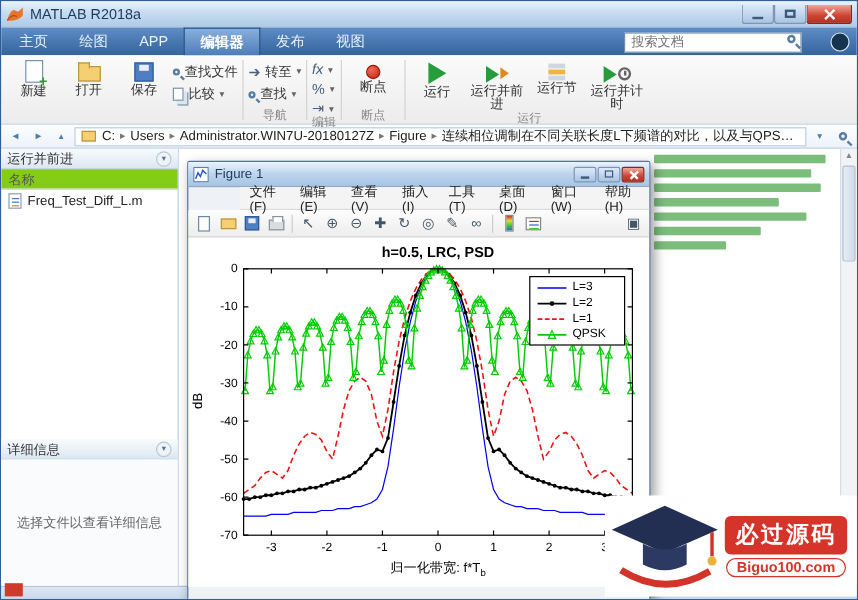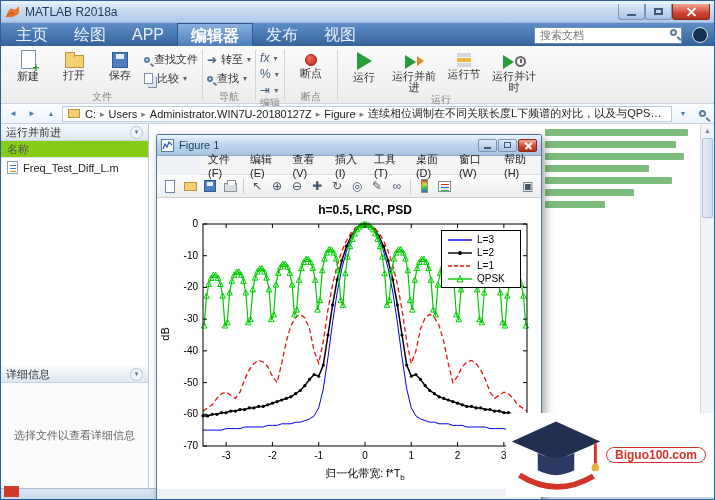--- a/index.html
+++ b/index.html
@@ -12,23 +12,23 @@
   .wctr { margin-left:auto; display:flex; }
   .wc { width:27px; height:16px; border:1px solid #7d96b5; border-top:none; border-radius:0 0 3px 3px; background:linear-gradient(#dceafa,#a9c4e2); display:flex; align-items:center; justify-content:center; position:relative; }
   .wc.close { background:linear-gradient(#f0a899,#ce4433 60%,#b03322); border-color:#8c2619; width:38px; }
   .wc .bar { width:9px; height:2px; background:#3c5a7c; margin-top:7px; }
   .wc .box { width:9px; height:7px; border:2px solid #3c5a7c; }
   .wc.close .x1,.wc.close .x2 { position:absolute; width:11px; height:2px; background:#fff; top:7px; left:13px; }
   .wc.close .x1 { transform:rotate(45deg); } .wc.close .x2 { transform:rotate(-45deg); }
 
   
   .tabrow { height:23px; background:linear-gradient(#5e8dc7,#35639b); display:flex; align-items:stretch; padding-left:2px; }
-  .tab { padding:0 13px; line-height:23px; font-size:16px; color:#e8f0f9; }
+  .tab { padding:0 13px; line-height:23px; font-size:12px; color:#e8f0f9; }
   .tab.sel { background:linear-gradient(#88afdd,#4d7db8); border:1px solid #2b5890; border-bottom:none; color:#fff; font-weight:bold; }
-  .trght { margin-left:auto; display:flex; align-items:center; gap:10px; padding-right:6px; }
+  .trght { margin-left:auto; display:flex; align-items:center; gap:24px; padding-right:6px; }
   .searchbox { position:relative; }
   .searchbox input { width:148px; height:17px; border:1px solid #6d8fb5; font-size:11px; padding:0 18px 0 5px; background:#fff; color:#333; }
   .lens { display:inline-block; width:7px; height:7px; border:2px solid #5a7c9e; border-radius:50%; position:relative; }
   .lens:after { content:""; position:absolute; width:2px; height:5px; background:#5a7c9e; transform:rotate(-45deg); left:6px; top:5px; }
   .searchbox .lens { position:absolute; right:5px; top:4px; }
   .avatar { width:16px; height:16px; border-radius:50%; background:#17344f; border:1px solid #d6e4f2; }
 
   
   .ribbon { height:58px; background:linear-gradient(#fbfbfb,#ececec); border-bottom:1px solid #c9d4e0; display:flex; align-items:stretch; padding:1px 2px 0; }
   .rgroup { display:flex; flex-direction:column; padding:1px 3px 0; }
@@ -193,21 +193,20 @@
               <span class="i-lens-s"></span>
               <span>查找文件</span>
             </div>
           <div class="sb">
               <span class="i-docs"></span>
               <span>比较</span>
               <span class="caret">▾</span>
             </div>
         </div>
       </div>
-      <div class="rg-label">文件</div>
     </div>
     <div class="rsep"></div>
 
     <div class="rgroup">
       <div class="rg-content">
         <div class="smallcol">
           <div class="sb">
               <span class="glyphicon">➔</span>
               <span>转至</span>
               <span class="caret">▾</span>
@@ -717,17 +716,18 @@
 
   <div class="watermark">
     <svg width="96" height="80" viewBox="0 0 100 82">
       <polygon points="50,6 96,27 50,47 4,27" fill="#232f52"></polygon>
       <path d="M31,39 L31,57 Q50,67 69,57 L69,39 Q50,49 31,39 Z" fill="#2c3a63"></path>
       <path d="M91,29 L91,50" stroke="#d23429" stroke-width="3" fill="none"></path>
       <circle cx="91" cy="54" r="4" fill="#e8b33c"></circle>
       <path d="M12,62 Q50,86 89,63" stroke="#d23429" stroke-width="6" fill="none"></path>
     </svg>
     <div class="wm-texts">
+      <div class="wm-badge">必过源码</div>
       <div class="wm-url">Biguo100.com</div>
     </div>
   </div>
 
 </div>
 
 </body></html>

